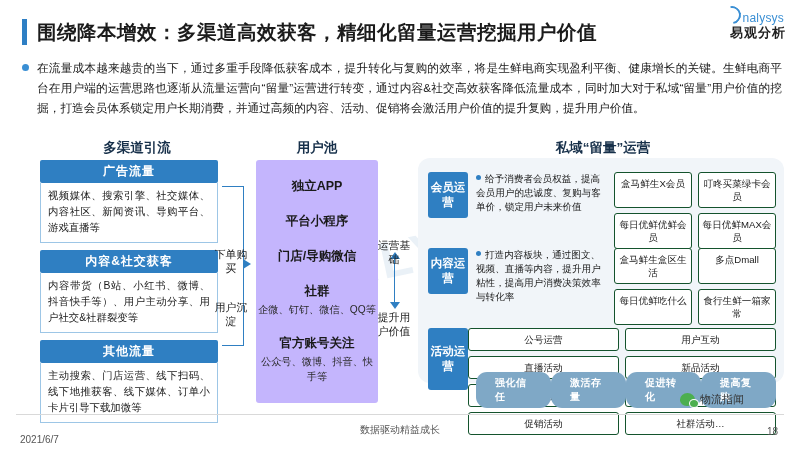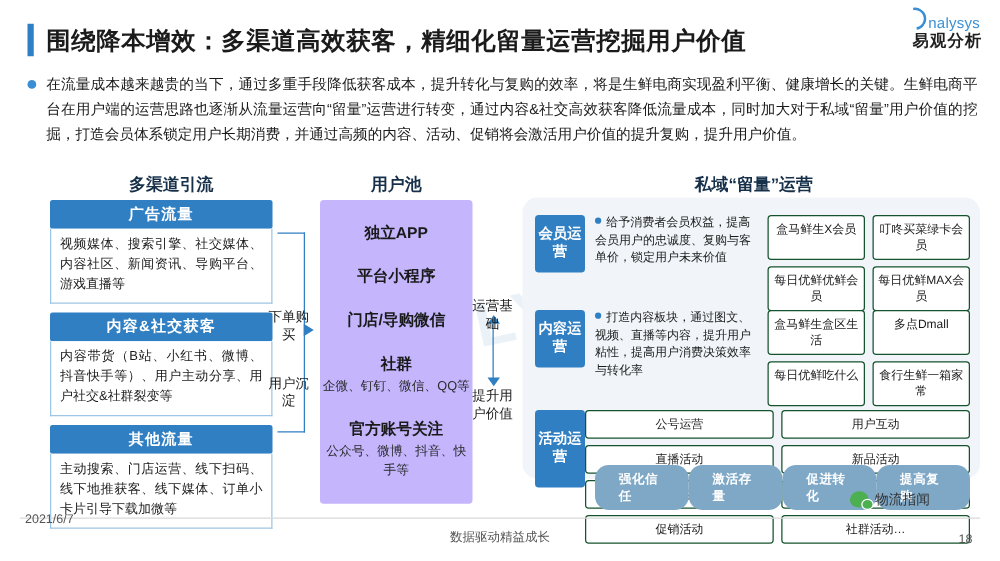--- a/index.html
+++ b/index.html
@@ -319,21 +319,21 @@
     position: absolute;
     left: 16px;
     right: 16px;
     bottom: 34px;
     height: 1px;
     background: #d9d9d9;
   }
   .foot-date {
     position: absolute;
     left: 20px;
-    bottom: 28px;
+    bottom: 4px;
     font-size: 10px;
     color: #555;
     margin-top: 24px;
   }
   .foot-center {
     position: absolute;
     left: 0; right: 0;
     bottom: 12px;
     text-align: center;
     font-size: 10px;

